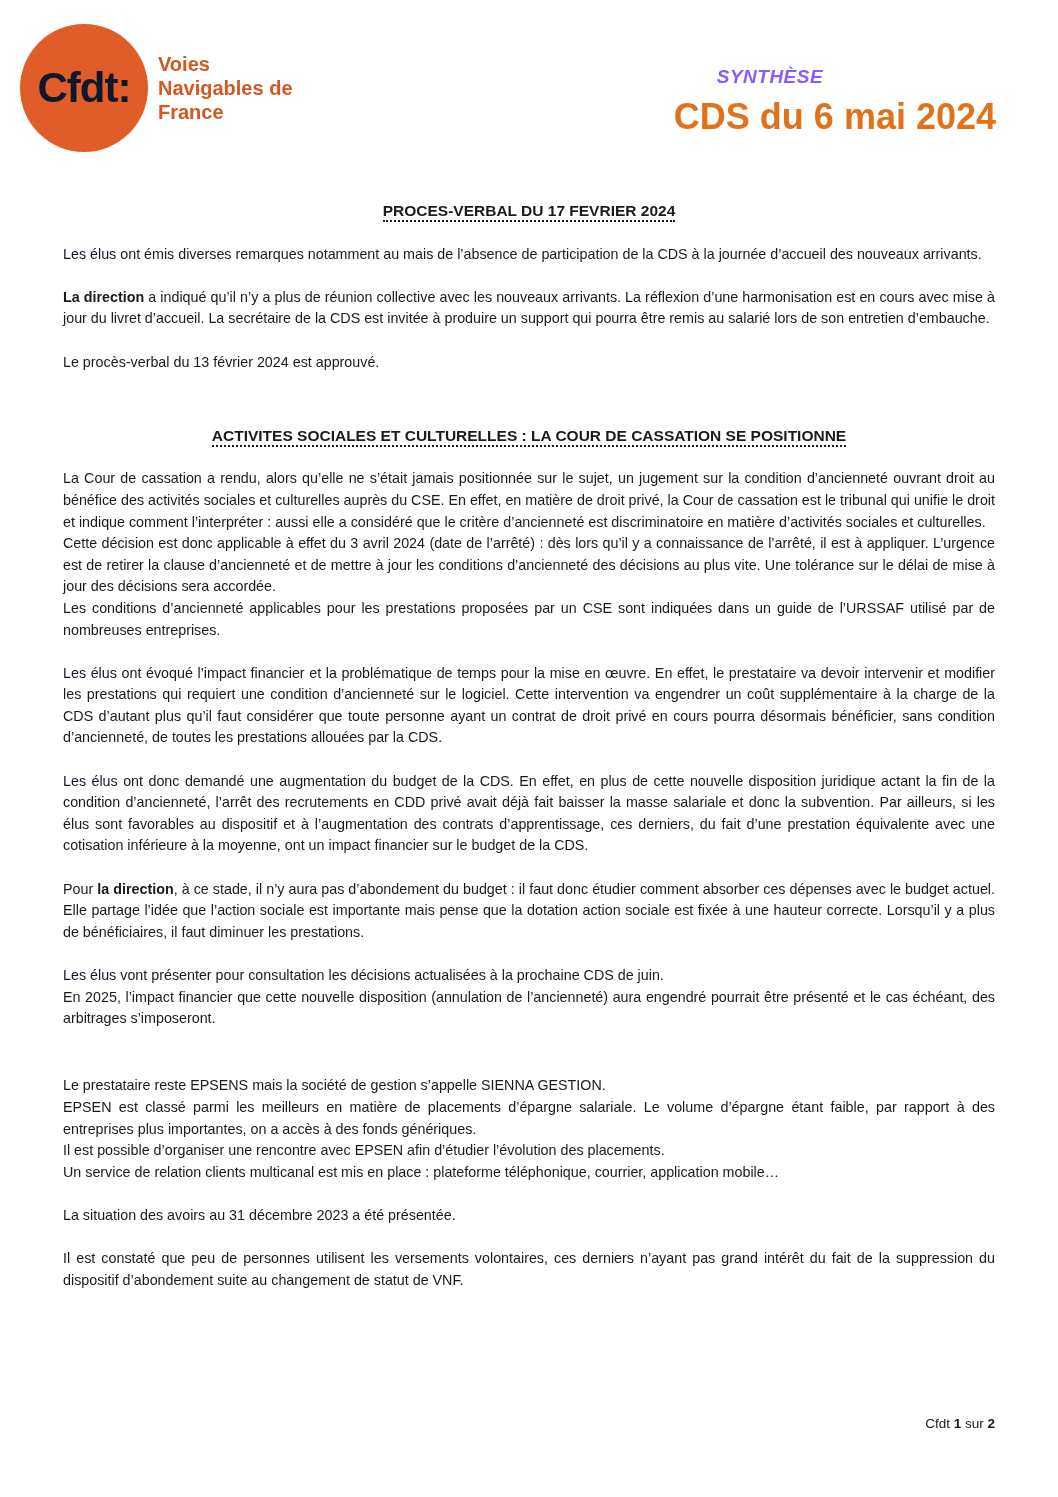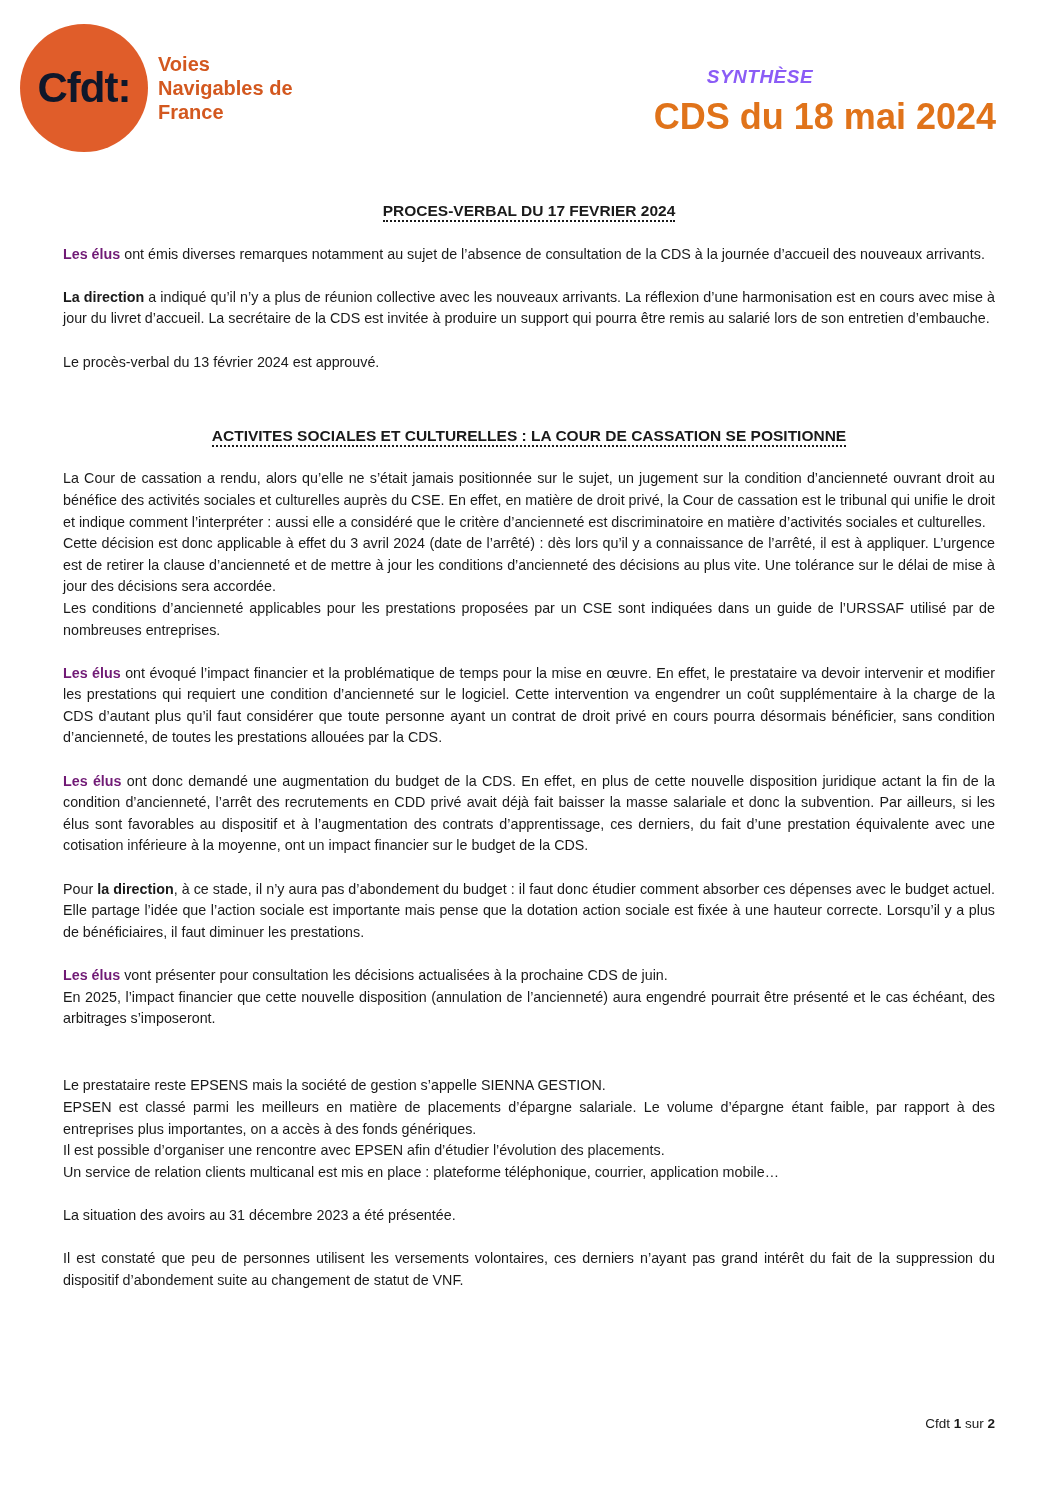--- a/index.html
+++ b/index.html
@@ -15,48 +15,48 @@
   .synth { color: #8b5cf6; font-weight: bold; font-style: italic; font-size: 19px;
            letter-spacing: 0.5px; text-align: center; margin-right: 130px; }
   .cds-title { color: #e0731a; font-weight: bold; font-size: 36px; margin-top: 8px; }
 
   .content { position: absolute; left: 63px; right: 63px; top: 200px;
              font-family: "Liberation Sans", sans-serif; font-size: 14.3px; line-height: 21.6px; }
   .sec-title { text-align: center; font-weight: bold; font-size: 15.5px; margin: 0 0 22px 0; }
   .sec-title span { border-bottom: 2px dotted #1a1a1a; padding-bottom: 1px; }
   p { margin: 0 0 21.6px 0; text-align: justify; }
   p.tight { margin-bottom: 0; }
-  .hl { color: #701a75; font-weight: bold; }
+  .hl { color: #0f172a; font-weight: normal; }
   .b { font-weight: bold; }
   .gap-sec { height: 30px; }
   .footer { position: absolute; right: 63px; top: 1416px; font-size: 13.5px; }
 </style>
 </head>
 <body>
 
 <div class="logo">
   <div class="logo-circle">
     <span class="logo-word">Cfdt:</span>
   </div>
   <div class="logo-text">
     <div>Voies</div>
     <div>Navigables de</div>
     <div>France</div>
   </div>
 </div>
 
 <div class="header-right">
   <div class="synth">SYNTHÈSE</div>
-  <div class="cds-title">CDS du 18 mai 2024</div>
+  <div class="cds-title">CDS du 6 mai 2024</div>
 </div>
 
 <div class="content">
 
   <div class="sec-title"><span>PROCES-VERBAL DU 17 FEVRIER 2024</span></div>
-  <p><span class="hl">Les élus</span><span> ont émis diverses remarques notamment au sujet de l’absence de consultation de la CDS à la journée d’accueil des nouveaux arrivants.</span></p>
+  <p><span class="hl">Les élus</span><span> ont émis diverses remarques notamment au mais de l’absence de participation de la CDS à la journée d’accueil des nouveaux arrivants.</span></p>
   <p><span class="b">La direction</span><span> a indiqué qu’il n’y a plus de réunion collective avec les nouveaux arrivants. La réflexion d’une harmonisation est en cours avec mise à jour du livret d’accueil. La secrétaire de la CDS est invitée à produire un support qui pourra être remis au salarié lors de son entretien d’embauche.</span></p>
   <p><span>Le procès-verbal du 13 février 2024 est approuvé.</span></p>
 
   <div class="gap-sec"></div>
 
   <div class="sec-title"><span>ACTIVITES SOCIALES ET CULTURELLES : LA COUR DE CASSATION SE POSITIONNE</span></div>
   <p class="tight"><span>La Cour de cassation a rendu, alors qu’elle ne s’était jamais positionnée sur le sujet, un jugement sur la condition d’ancienneté ouvrant droit au bénéfice des activités sociales et culturelles auprès du CSE. En effet, en matière de droit privé, la Cour de cassation est le tribunal qui unifie le droit et indique comment l’interpréter : aussi elle a considéré que le critère d’ancienneté est discriminatoire en matière d’activités sociales et culturelles.</span></p>
   <p class="tight"><span>Cette décision est donc applicable à effet du 3 avril 2024 (date de l’arrêté) : dès lors qu’il y a connaissance de l’arrêté, il est à appliquer. L’urgence est de retirer la clause d’ancienneté et de mettre à jour les conditions d’ancienneté des décisions au plus vite. Une tolérance sur le délai de mise à jour des décisions sera accordée.</span></p>
   <p><span>Les conditions d’ancienneté applicables pour les prestations proposées par un CSE sont indiquées dans un guide de l’URSSAF utilisé par de nombreuses entreprises.</span></p>
   <p><span class="hl">Les élus</span><span> ont évoqué l’impact financier et la problématique de temps pour la mise en œuvre. En effet, le prestataire va devoir intervenir et modifier les prestations qui requiert une condition d’ancienneté sur le logiciel. Cette intervention va engendrer un coût supplémentaire à la charge de la CDS d’autant plus qu’il faut considérer que toute personne ayant un contrat de droit privé en cours pourra désormais bénéficier, sans condition d’ancienneté, de toutes les prestations allouées par la CDS.</span></p>

